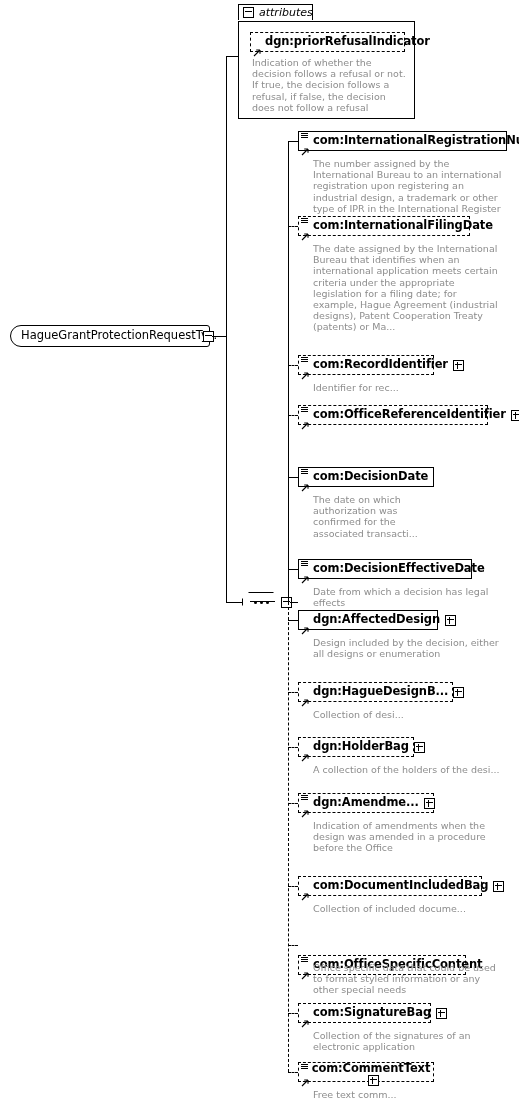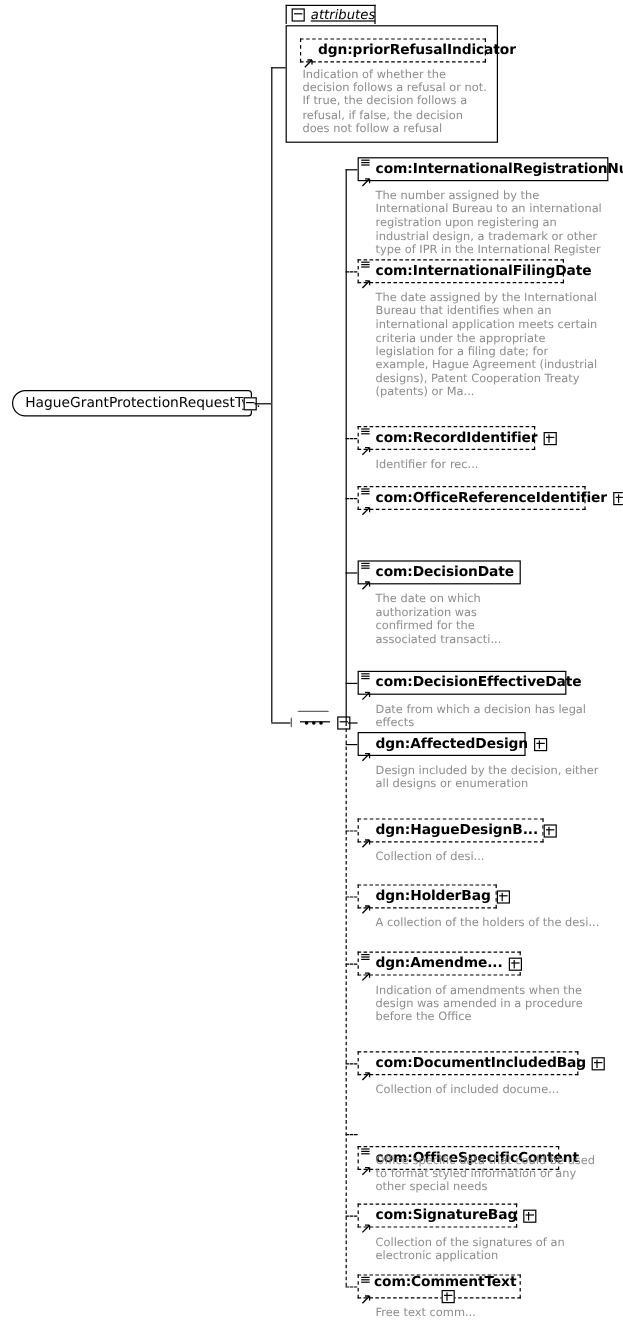--- a/index.html
+++ b/index.html
@@ -131,21 +131,21 @@
   .seq-dots b{width:3px;height:3px;background:#000;border-radius:50%;display:block;}
   .seq-bar{
     position:absolute;left:8px;right:8px;top:9px;height:0;border-top:1px solid #000;
   }
 </style>
 </head>
 <body>
 
 <div class="canvas">
 
-  <div class="attr-tab" style="left:238px;top:4px;width:75px;height:16px;text-decoration:underline;">
+  <div class="attr-tab" style="left:238px;top:4px;width:75px;height:16px;">
     <span class="pm-box"></span>
     <span class="lbl">attributes</span>
   </div>
   <div class="attr-body" style="left:238px;top:21px;width:177px;height:98px;"></div>
 
   <div class="node opt" style="left:250px;top:32px;width:155px;">
     <span class="ic-arrow">
       <svg width="8" height="8" viewBox="0 0 8 8">
           <path d="M1 7 L7 1 M7 1 L3.2 1 M7 1 L7 4.8" stroke="#000" stroke-width="1.1" fill="none"></path>
         </svg>
@@ -216,21 +216,21 @@
       <svg width="8" height="8" viewBox="0 0 8 8">
           <path d="M1 7 L7 1 M7 1 L3.2 1 M7 1 L7 4.8" stroke="#000" stroke-width="1.1" fill="none"></path>
         </svg>
     </span>
     <span class="nm">com:InternationalFilingDate</span>
     <span class="shadow-r"></span>
   </div>
   <div class="desc" style="left:313px;top:243px;width:190px;">The date assigned by the International Bureau that identifies when an international application meets certain criteria under the appropriate legislation for a filing date; for example, Hague Agreement (industrial designs), Patent Cooperation Treaty (patents) or Ma...</div>
 
   <div class="ln-h dash" style="left:288px;top:365px;width:10px;"></div>
-  <div class="node opt" style="left:298px;top:355px;width:148px;">
+  <div class="node opt" style="left:298px;top:355px;width:136px;">
     <span class="ic-lines">
         <i></i>
         <i></i>
         <i></i>
       </span>
     <span class="ic-arrow">
       <svg width="8" height="8" viewBox="0 0 8 8">
           <path d="M1 7 L7 1 M7 1 L3.2 1 M7 1 L7 4.8" stroke="#000" stroke-width="1.1" fill="none"></path>
         </svg>
     </span>

